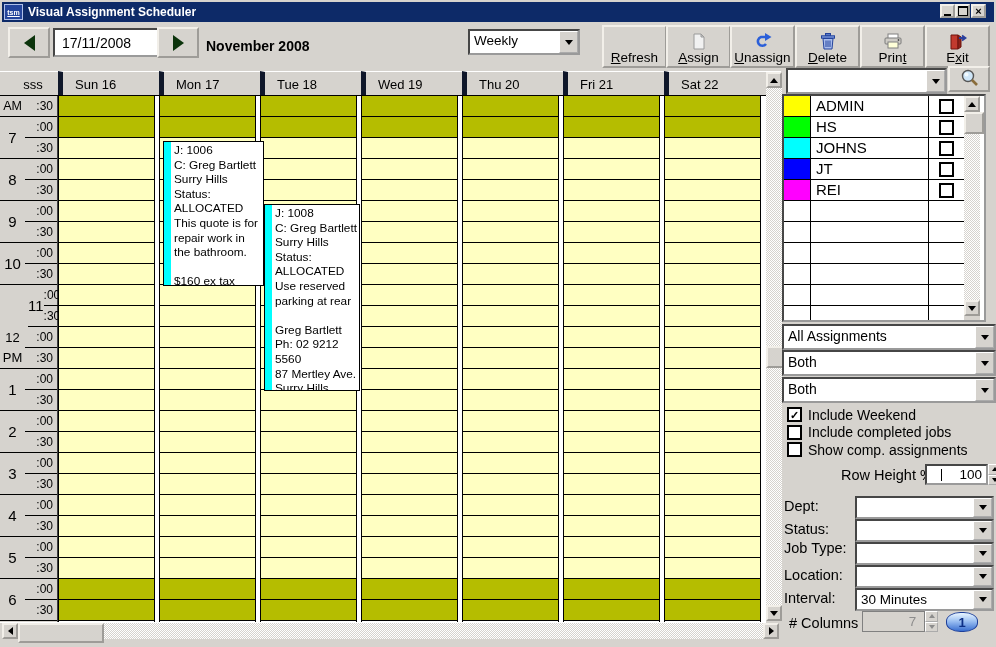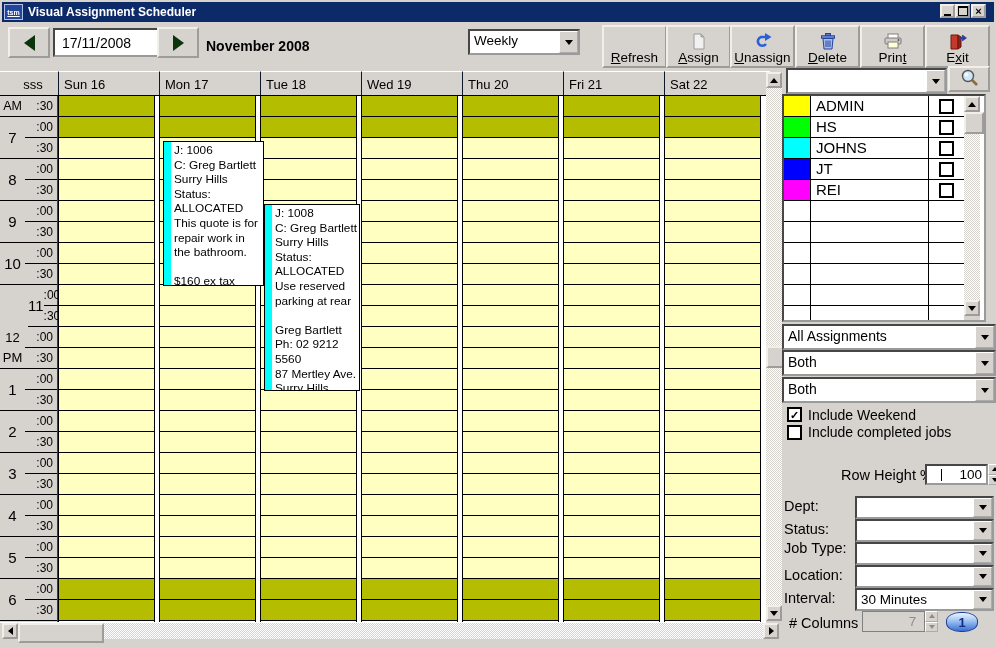--- a/index.html
+++ b/index.html
@@ -35,21 +35,21 @@
   .arr-up-s{width:0;height:0;border-left:3px solid transparent;border-right:3px solid transparent;border-bottom:4px solid #000;}
   .arr-dn-s{width:0;height:0;border-left:3px solid transparent;border-right:3px solid transparent;border-top:4px solid #000;}
   .dis .arr-up-s{border-bottom-color:#8c8c8c}.dis .arr-dn-s{border-top-color:#8c8c8c}
   .tb-button{top:25px;width:61px;height:38px;display:flex;flex-direction:column;align-items:center;justify-content:flex-end;padding-bottom:1px;overflow:hidden;}
   .tb-button .ic{height:18px;display:flex;align-items:center;justify-content:center;}
   .tb-button .lbl{font-size:13.5px;white-space:nowrap;}
   .u{text-decoration:underline;}
   
   .hdr{top:71px;height:24px;background:#d6d3ce;font-size:13px;display:flex;align-items:center;
     border-top:1px solid #fff;border-bottom:1px solid #404040;}
-  .hdr.day{border-left:1px solid #0f172a;padding-left:5px;text-align:center;}
+  .hdr.day{border-left:5px solid #0f172a;padding-left:12px;text-align:center;}
   
   #grid{left:0;top:95px;width:766px;height:527px;background:#fff;border-top:1px solid #000;overflow:hidden;}
   #time-col{position:absolute;left:0;top:0;width:57px;height:526px;background:#d6d3ce;border-right:1px solid #404040;}
   .tgroup{display:flex;border-bottom:1px solid #000;box-sizing:border-box;}
   .tg-hour{width:25px;display:flex;align-items:center;justify-content:center;font-size:15px;}
   .tg-hourcol{width:25px;display:flex;flex-direction:column;}
   .tg-hourcol div{flex:1;display:flex;align-items:center;justify-content:center;font-size:13px;}
   .tg-halves{flex:1;display:flex;flex-direction:column;}
   .tg-half{flex:1;display:flex;align-items:center;justify-content:flex-end;padding-right:4px;font-size:12px;box-sizing:border-box;}
   .tg-half.divider{border-bottom:1px solid #000;}
@@ -650,20 +650,24 @@
 
   <div id="opt-col" class="abs" style="left:787px;top:406px;width:208px;">
       <div class="optrow">
         <div class="cbx">✓</div>
         <div class="lab">Include Weekend</div>
       </div>
       <div class="optrow">
         <div class="cbx"></div>
         <div class="lab">Include completed jobs</div>
       </div>
+      <div class="optrow">
+        <div class="cbx"></div>
+        <div class="lab">Show comp. assignments</div>
+      </div>
     </div>
 
   <div class="abs rlabel" style="left:841px;top:467px;">Row Height %</div>
   <div class="abs spin" style="left:913px;top:464px;width:76px;height:21px;margin-left:12px;">
     <div class="fld">
       <span class="caret"></span>
       <span>100</span>
     </div>
     <div class="btns">
       <div>

